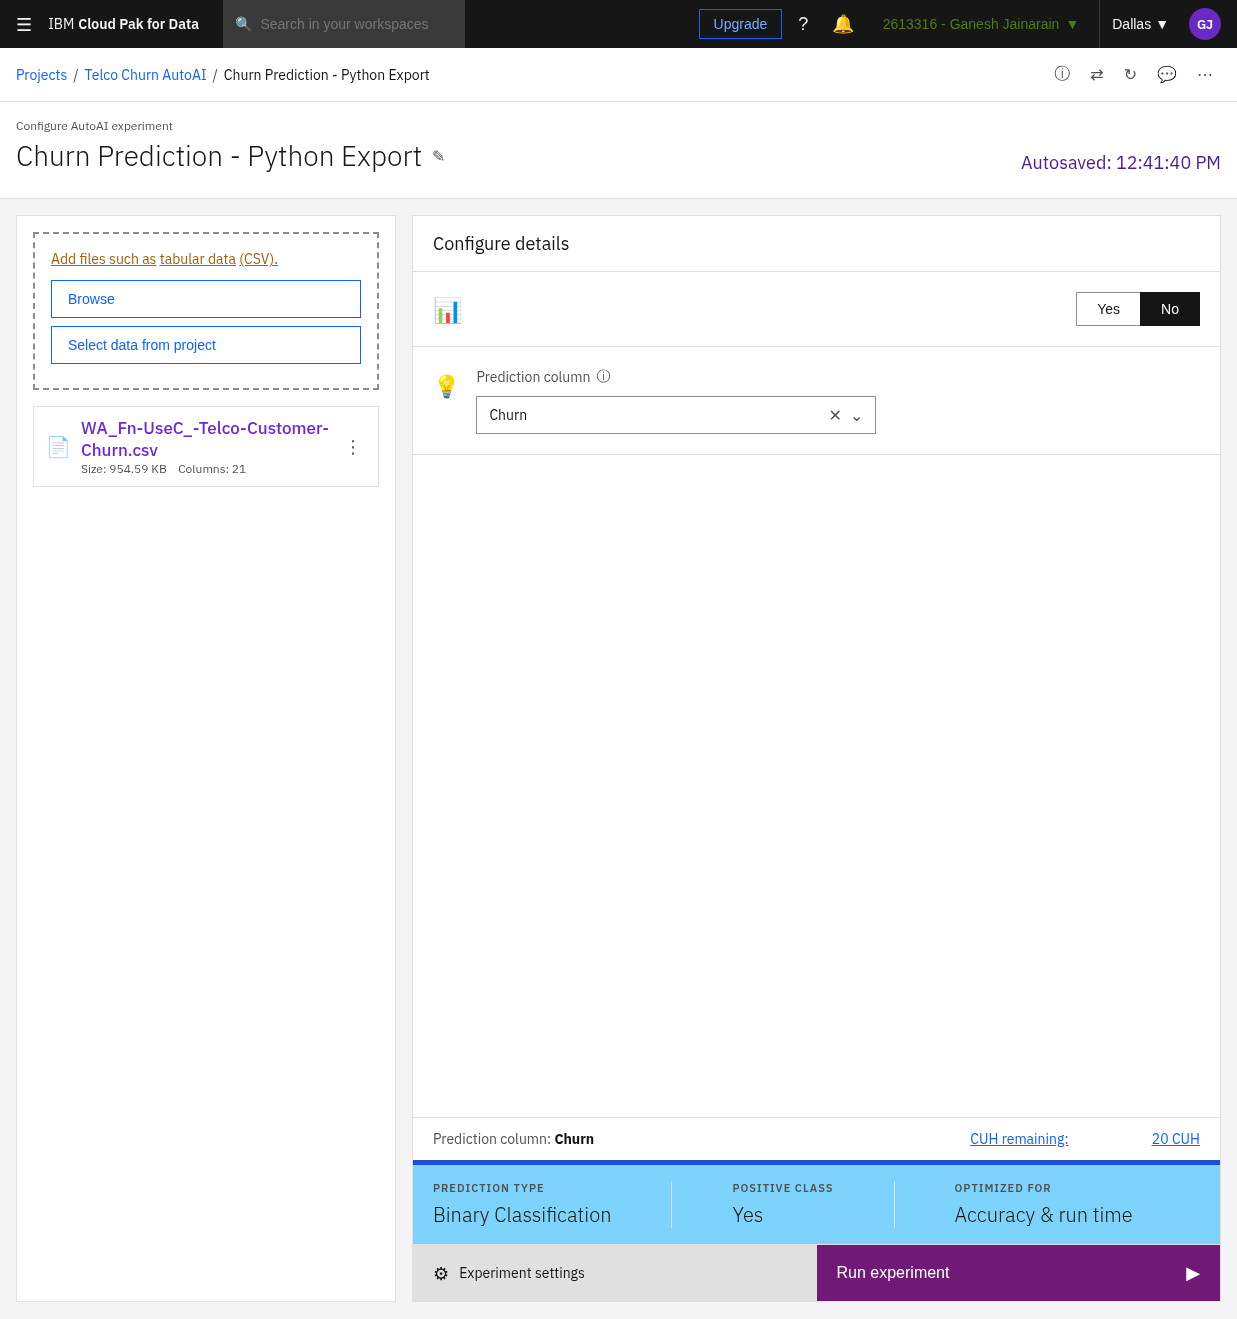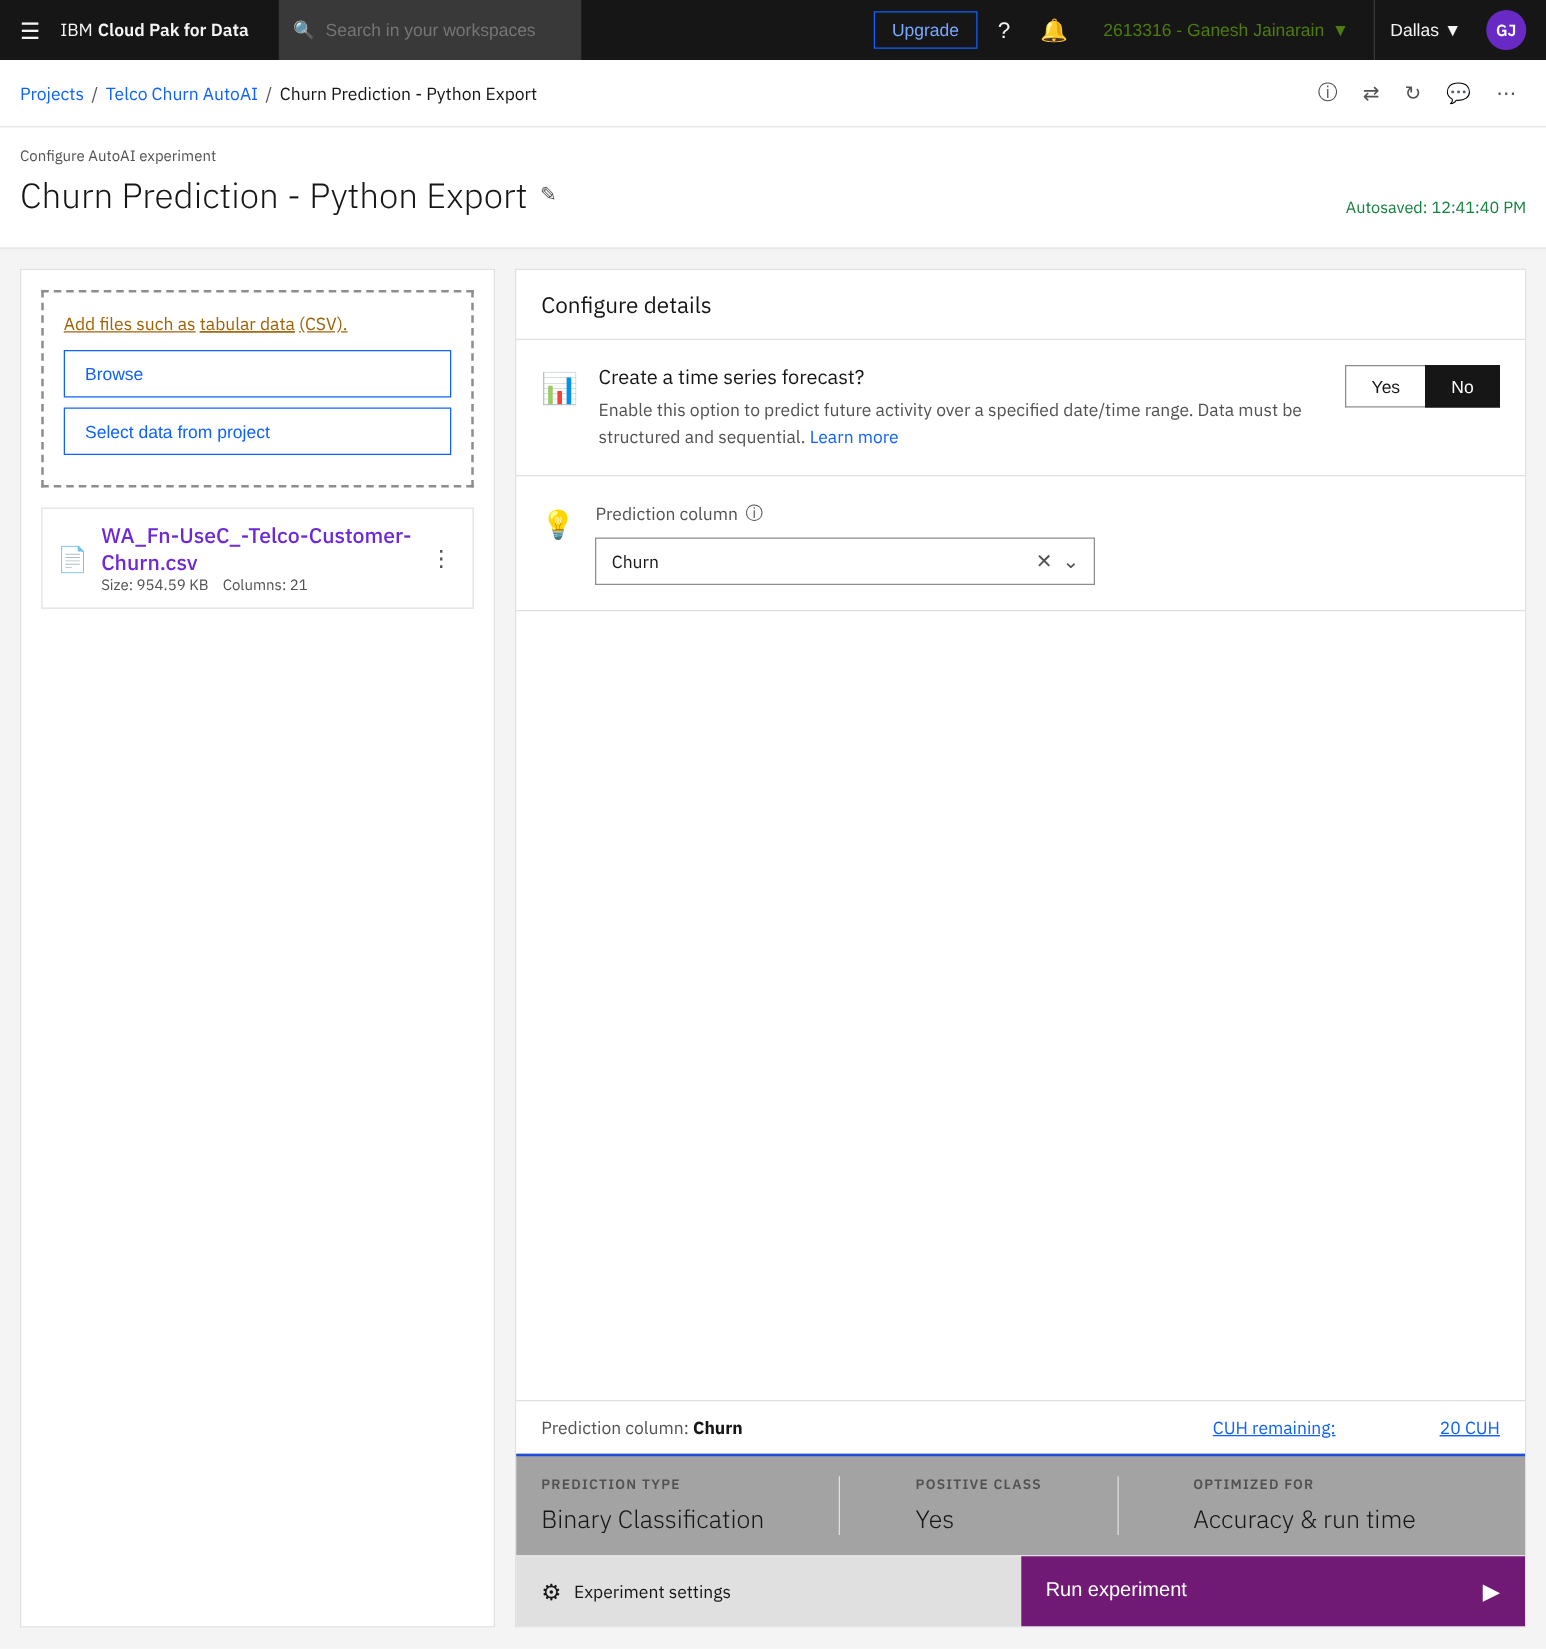--- a/index.html
+++ b/index.html
@@ -64,21 +64,21 @@
 
     
     .page-header {
       background: #fff; padding: 16px 16px 24px 16px;
       border-bottom: 1px solid #e0e0e0;
     }
     .page-header-sub { font-size: 12px; color: #525252; margin-bottom: 4px; }
     .page-header-title-row { display: flex; align-items: center; gap: 10px; }
     .page-header-title { font-size: 28px; font-weight: 300; color: #161616; }
     .page-header-edit-icon { color: #525252; cursor: pointer; font-size: 16px; }
-    .page-header-autosave { margin-left: auto; font-size: 13px; color: #15803d; align-self: flex-end; }
+    .page-header-autosave { margin-left: auto; font-size: 18px; color: #4c1d95; align-self: flex-end; }
 
     
     .main-content {
       display: flex; gap: 0; padding: 16px; min-height: calc(100vh - 200px);
     }
 
     
     .left-panel {
       background: #fff; border: 1px solid #e0e0e0; width: 380px; min-width: 380px;
       padding: 16px; margin-right: 16px;
@@ -160,21 +160,21 @@
       padding: 12px 20px; border-top: 1px solid #e0e0e0; background: #fff;
       display: flex; align-items: center; font-size: 14px;
     }
     .status-pred { color: #525252; }
     .status-pred strong { color: #161616; }
     .status-cuh { margin-left: auto; color: #525252; }
     .status-cuh span { color: #0f62fe; text-decoration: underline; cursor: pointer; margin-left: 40px; }
 
     
     .pred-type-bar {
-      padding: 16px 20px; border-top: 2px solid #1d4ed8; background: #a3a3a3;
+      padding: 16px 20px; border-top: 5px solid #1d4ed8; background: #7dd3fc;
       display: flex; align-items: flex-start; gap: 60px;
     }
     .pred-type-section { display: flex; flex-direction: column; gap: 6px; }
     .pred-type-label { font-size: 11px; font-weight: 600; letter-spacing: 1px; color: #525252; text-transform: uppercase; }
     .pred-type-value { font-size: 20px; font-weight: 300; color: #161616; }
     .pred-type-divider { width: 1px; background: #e0e0e0; align-self: stretch; }
 
     
     .footer-bar {
       display: flex; border-top: 1px solid #e0e0e0;
@@ -268,27 +268,20 @@
       </div>
       <button class="file-menu-btn">⋮</button>
     </div>
   </div>
 
   <div class="right-panel">
     <div class="right-panel-header">Configure details</div>
 
     <div class="configure-section">
       <span class="configure-icon">📊</span>
-      <div class="configure-content">
-        <div class="configure-title">Create a time series forecast?</div>
-        <div class="configure-desc">
-          <span>Enable this option to predict future activity over a specified date/time range. Data must be structured and sequential.</span>
-          <a> <span>Learn more</span></a>
-        </div>
-      </div>
       <div class="yes-no-group">
         <button class="yes-no-btn">Yes</button>
         <button class="yes-no-btn selected">No</button>
       </div>
     </div>
 
     <div class="prediction-section">
       <span class="pred-icon">💡</span>
       <div class="pred-content">
         <div class="pred-label-row">

